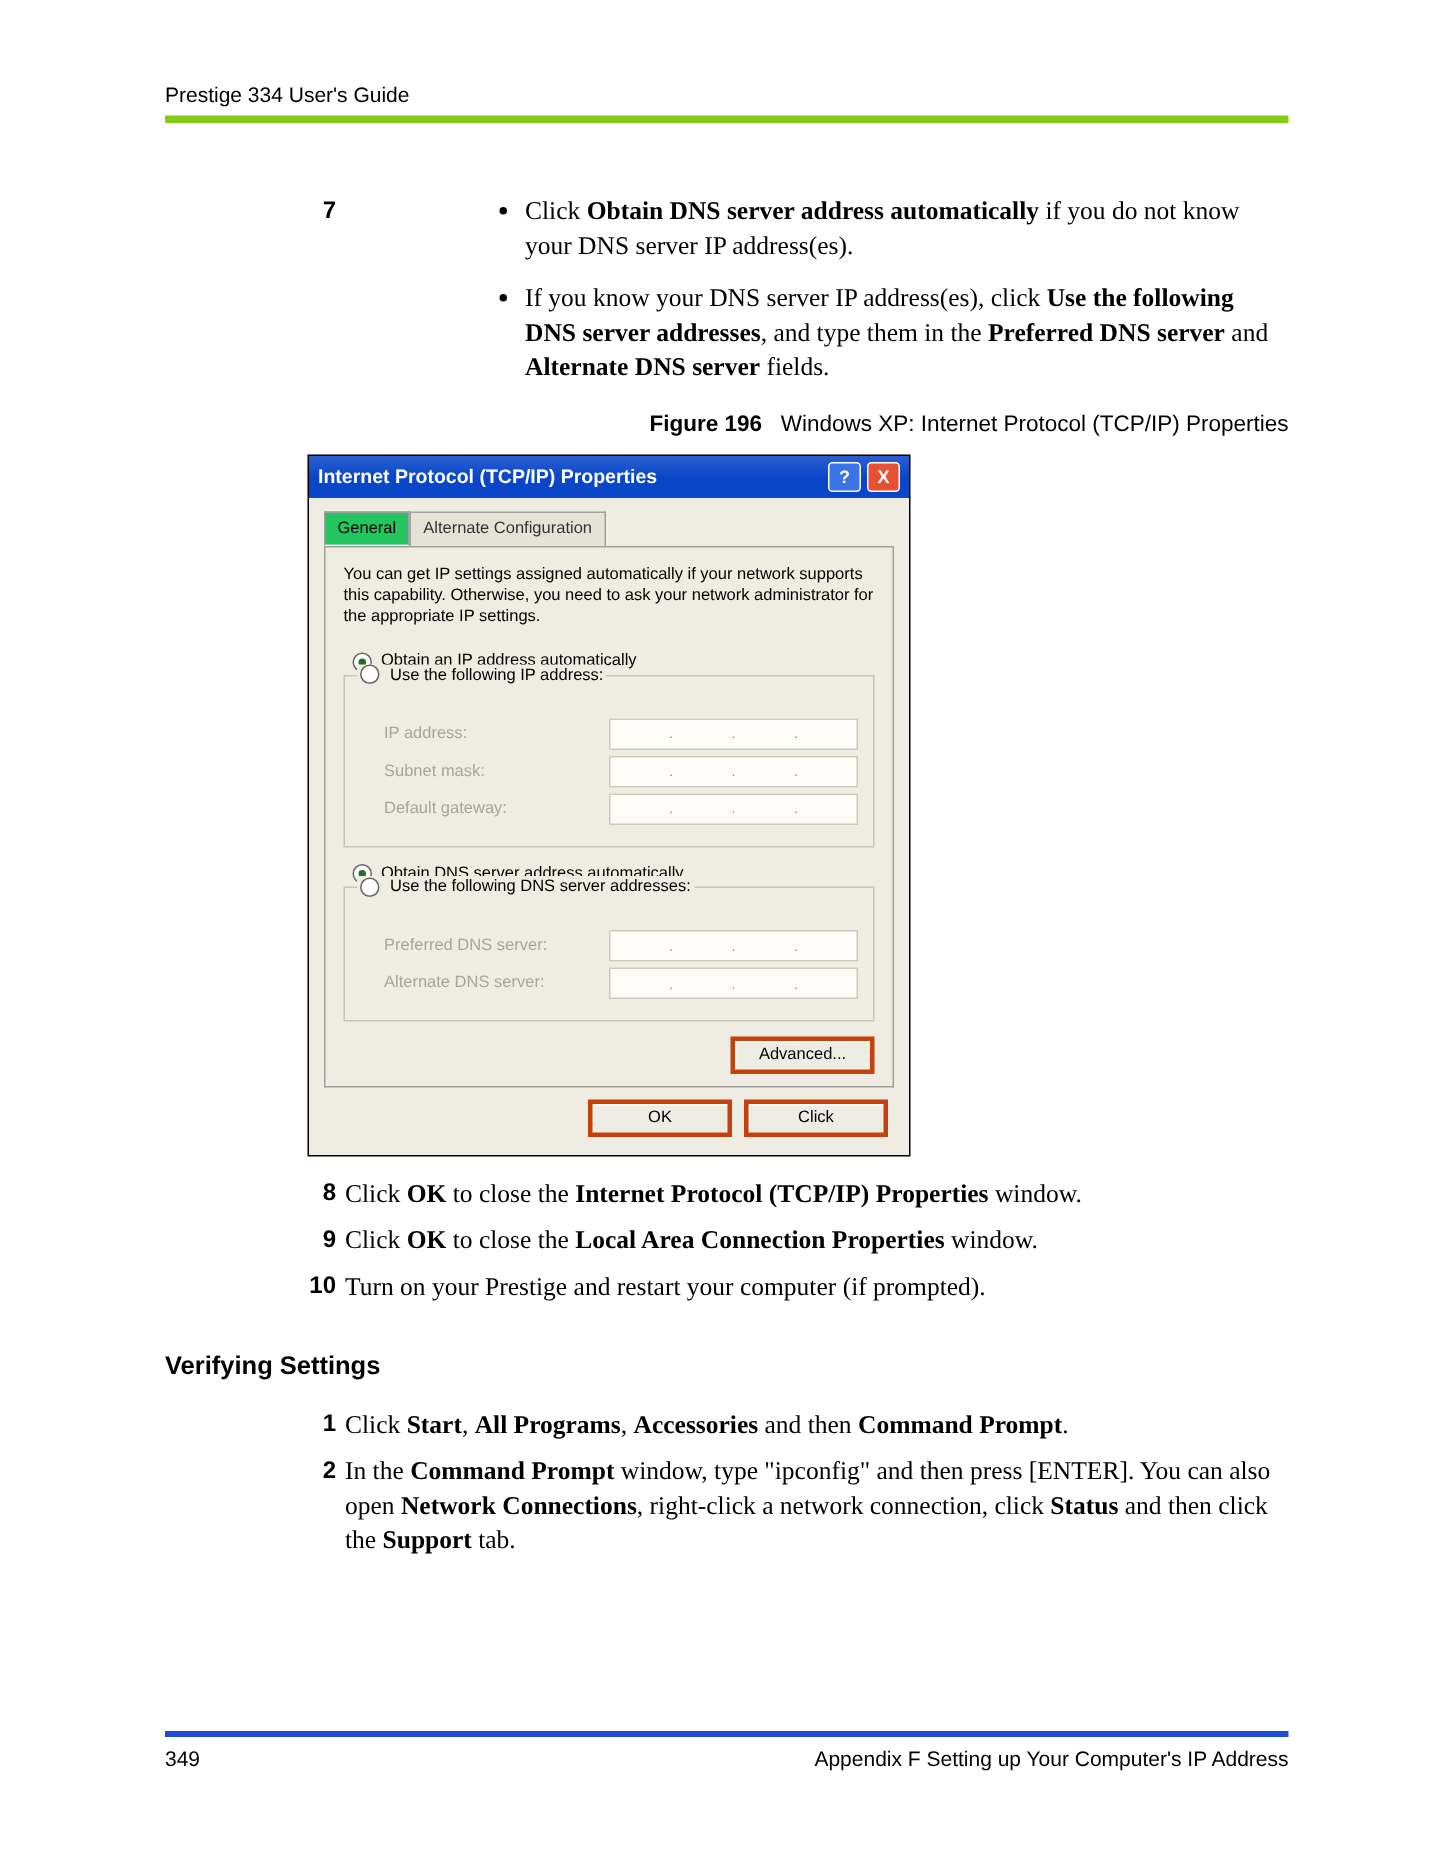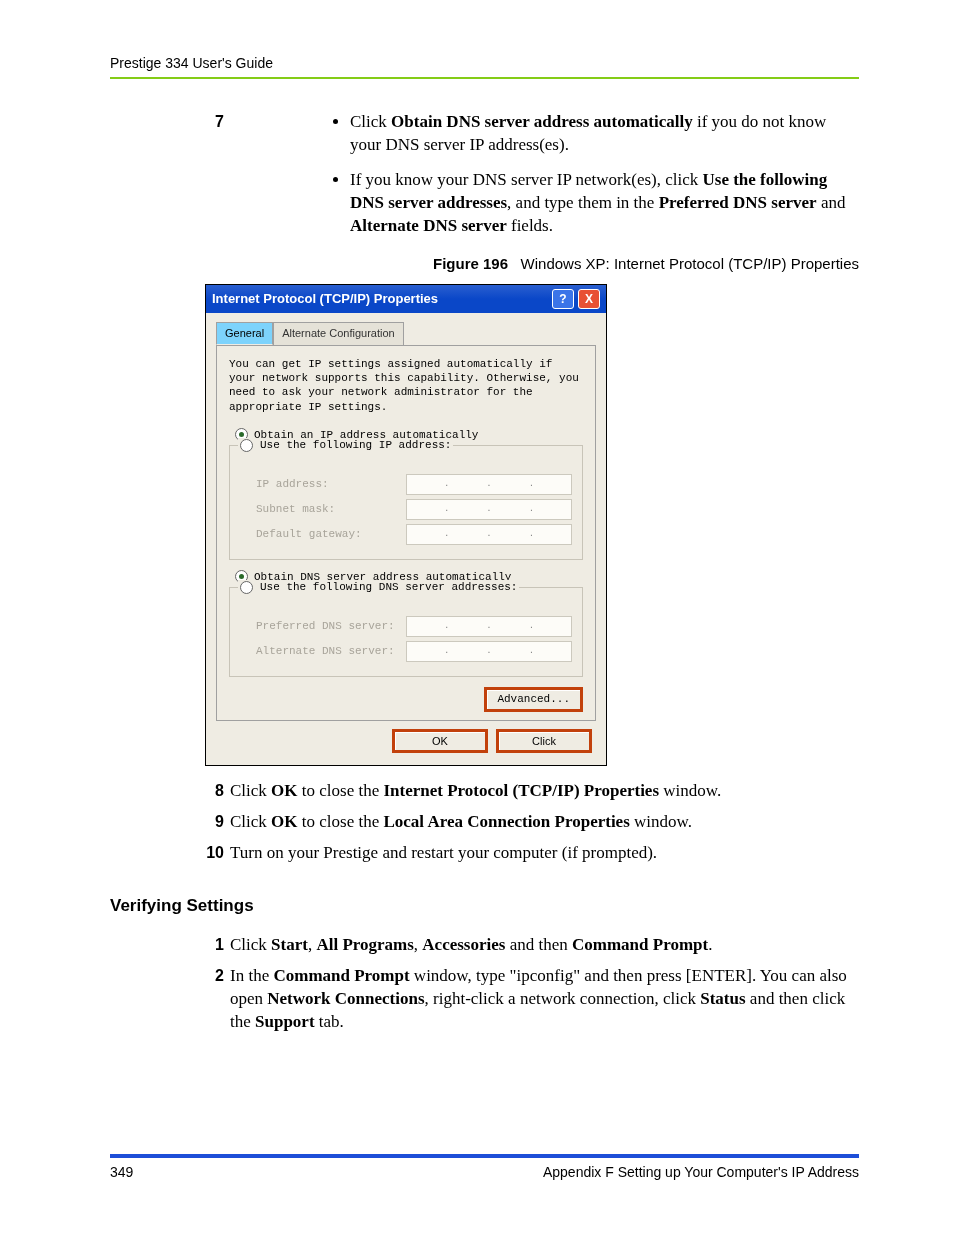--- a/index.html
+++ b/index.html
@@ -16,22 +16,22 @@
   .page {
     padding: 55px 95px 40px 110px;
     box-sizing: border-box;
     height: 100%;
     position: relative;
   }
   .running-header {
     font-family: Arial, Helvetica, sans-serif;
     font-size: 14px;
     padding-bottom: 6px;
-    border-bottom: 2px solid #84cc16;
-    margin-bottom: 32px;
+    border-bottom: 5px solid #84cc16;
+    margin-bottom: 48px;
   }
   .content {
     font-size: 17px;
     line-height: 1.35;
   }
   .step {
     margin: 0 0 8px 0;
     padding-left: 120px;
     position: relative;
   }
@@ -110,38 +110,37 @@
   }
   .tab {
     font-size: 11px;
     padding: 3px 8px;
     border: 1px solid #a0a0a0;
     background: #efece3;
     border-bottom: none;
     position: relative;
   }
   .tab.active {
-    background: #7dd3fc;
+    background: #22c55e;
     border-bottom: 1px solid #efece3;
     z-index: 2;
   }
   .tab.inactive {
     background: #e5e2d8;
     color: #333;
   }
   .tab-content {
     border: 1px solid #a0a0a0;
     border-top: none;
     padding: 12px 12px 8px 12px;
     background: #efece3;
-    font-family: Liberation Mono, monospace;
   }
   .intro-text { margin-bottom: 14px; line-height: 1.3; }
   .radio-row {
-    display: flex; align-items: flex-start; gap: 6px;
+    display: flex; align-items: flex-end; gap: 6px;
     margin: 2px 0;
   }
   .radio {
     width: 11px; height: 11px;
     border: 1px solid #666;
     border-radius: 50%;
     background: #fff;
     display: inline-flex; align-items: center; justify-content: center;
   }
   .radio.selected::after {
@@ -230,21 +229,21 @@
 
     <div class="step">
       <span class="num">7</span>
     </div>
 
     <ul class="bullets">
       <li>
         <span>Click </span><b>Obtain DNS server address automatically</b><span> if you do not know your DNS server IP address(es).</span>
       </li>
       <li>
-        <span>If you know your DNS server IP network(es), click </span><b>Use the following DNS server addresses</b><span>, and type them in the </span><b>Preferred DNS server</b><span> and </span><b>Alternate DNS server</b><span> fields.</span>
+        <span>If you know your DNS server IP address(es), click </span><b>Use the following DNS server addresses</b><span>, and type them in the </span><b>Preferred DNS server</b><span> and </span><b>Alternate DNS server</b><span> fields.</span>
       </li>
     </ul>
 
     <div class="figure-caption">
       <b>Figure 196</b>&nbsp;&nbsp;&nbsp;<span>Windows XP: Internet Protocol (TCP/IP) Properties</span>
     </div>
 
     <div class="dialog-wrap">
       <div class="titlebar">
         <span>Internet Protocol (TCP/IP) Properties</span>

